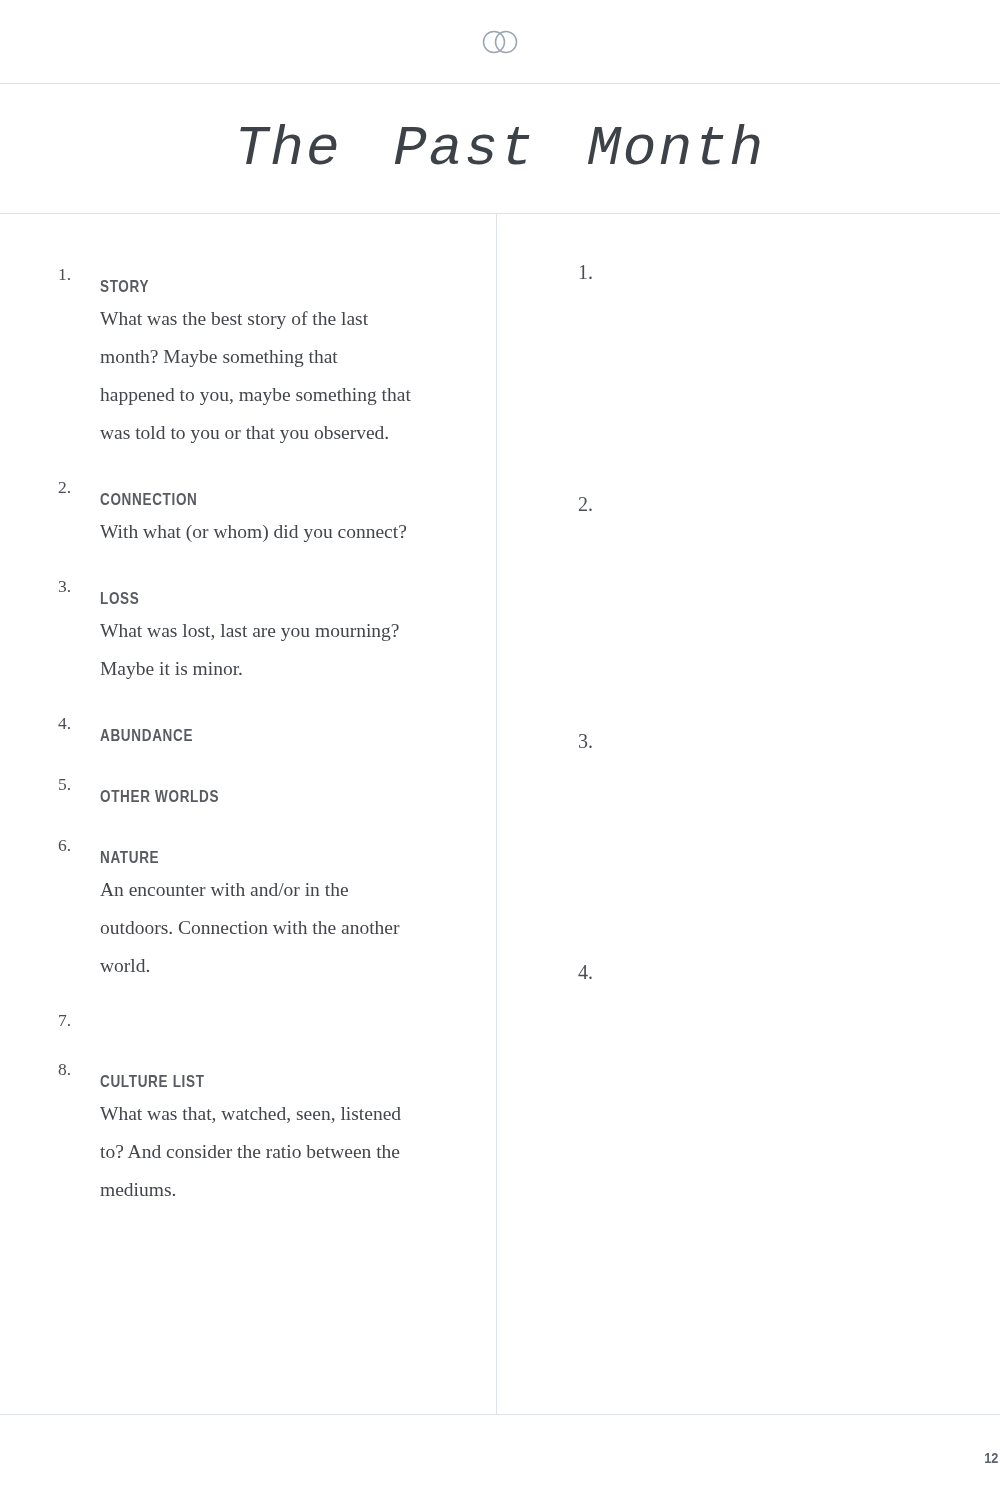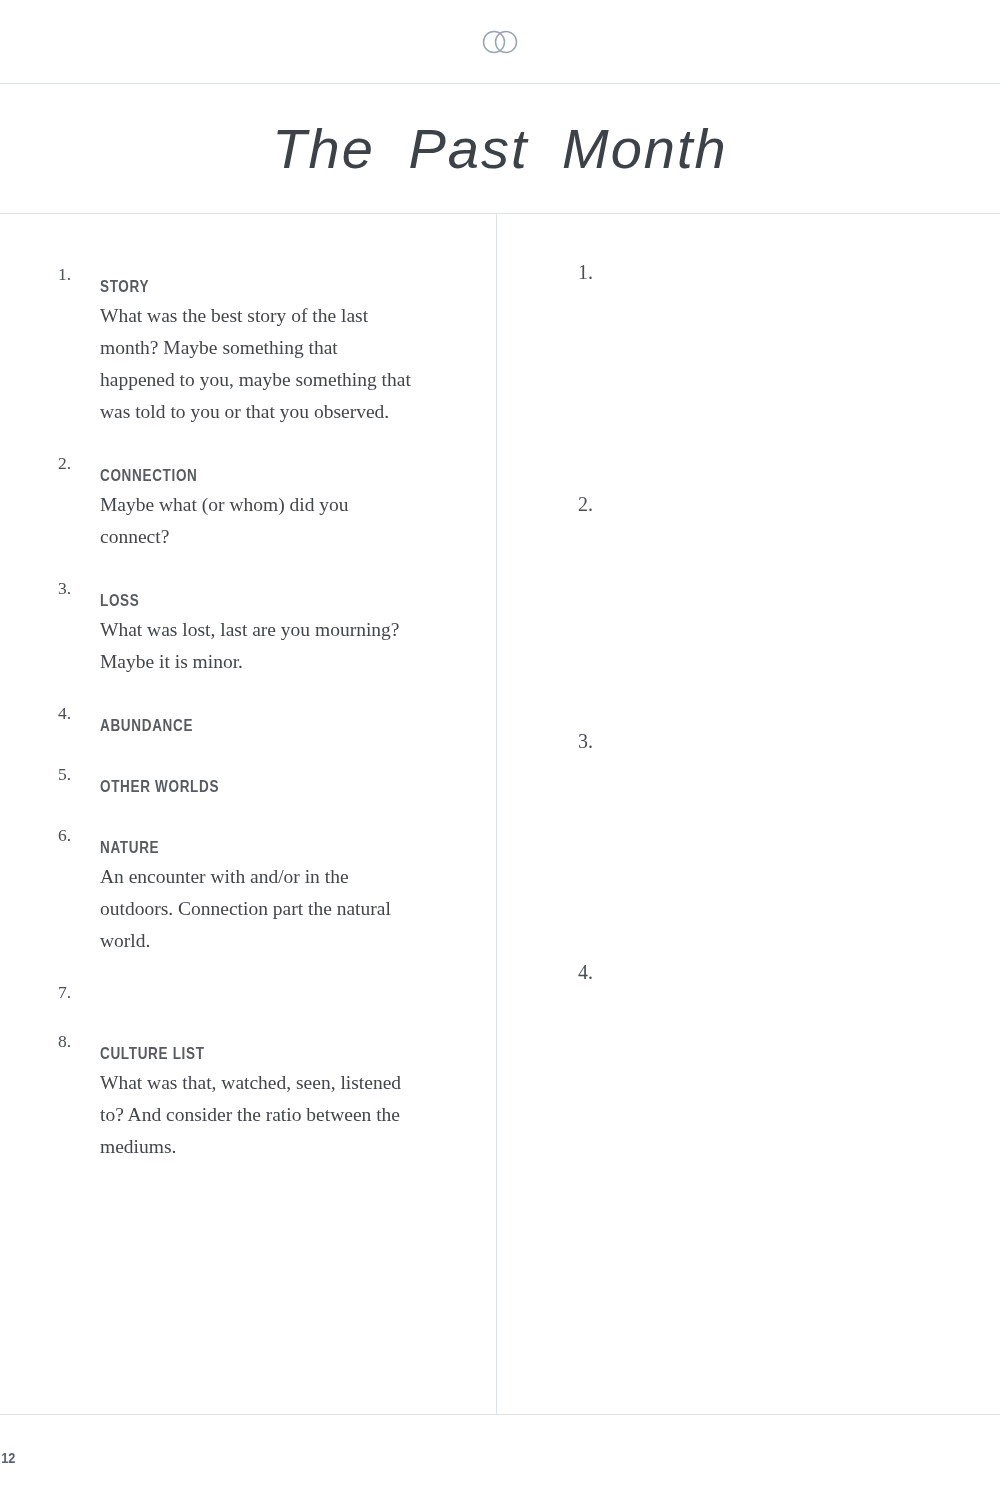--- a/index.html
+++ b/index.html
@@ -25,21 +25,21 @@
 
   
   .title-band {
     height: 130px;
     border-bottom: 1px solid #dde2e7;
     display: flex;
     align-items: center;
     justify-content: center;
   }
   .title-band h1 {
-    font-family: Liberation Sans, sans-serif;
+    font-family: Liberation Mono, monospace;
     font-style: italic;
     font-weight: 400;
     font-size: 56px;
     letter-spacing: 2px;
     word-spacing: 16px;
     color: #3d4249;
   }
 
   
   .content {
@@ -78,21 +78,21 @@
     line-height: 28px;
     letter-spacing: 0.8px;
     color: #585c61;
     transform: scaleX(0.82);
     transform-origin: left center;
     white-space: nowrap;
   }
   .pbody {
     font-family: "Liberation Serif", serif;
     font-size: 19.5px;
-    line-height: 32px;
+    line-height: 38px;
     color: #42464b;
   }
 
   
   .slot {
     position: absolute;
     left: 81px;
     font-family: "Liberation Serif", serif;
     font-size: 20px;
     line-height: 28px;
@@ -101,21 +101,21 @@
   .slot-0 { top: 44px; }
   .slot-1 { top: 276px; }
   .slot-2 { top: 513px; }
   .slot-3 { top: 744px; }
 
   
   .footer {
     height: 85px;
     display: flex;
     align-items: center;
-    justify-content: flex-start;
+    justify-content: flex-end;
   }
   .page-number {
     font-family: "Liberation Sans", sans-serif;
     font-size: 15px;
     font-weight: 700;
     color: #5b6572;
     transform: scaleX(0.85);
   }
 </style>
 </head>
@@ -143,21 +143,21 @@
         <div class="ptext">
           <div class="phead">STORY</div>
           <div class="pbody">What was the best story of the last month? Maybe something that happened to you, maybe something that was told to you or that you observed.</div>
         </div>
       </div>
 
       <div class="prompt">
         <span class="num">2.</span>
         <div class="ptext">
           <div class="phead">CONNECTION</div>
-          <div class="pbody">Maybe what (or whom) did you connect?</div>
+          <div class="pbody">With what (or whom) did you connect?</div>
         </div>
       </div>
 
       <div class="prompt">
         <span class="num">3.</span>
         <div class="ptext">
           <div class="phead">LOSS</div>
           <div class="pbody">What was lost, last are you mourning? Maybe it is minor.</div>
         </div>
       </div>
@@ -173,21 +173,21 @@
         <span class="num">5.</span>
         <div class="ptext">
           <div class="phead">OTHER WORLDS</div>
         </div>
       </div>
 
       <div class="prompt">
         <span class="num">6.</span>
         <div class="ptext">
           <div class="phead">NATURE</div>
-          <div class="pbody">An encounter with and/or in the outdoors. Connection part the natural world.</div>
+          <div class="pbody">An encounter with and/or in the outdoors. Connection with the another world.</div>
         </div>
       </div>
 
       <div class="prompt">
         <span class="num">7.</span>
       </div>
 
       <div class="prompt">
         <span class="num">8.</span>
         <div class="ptext">

